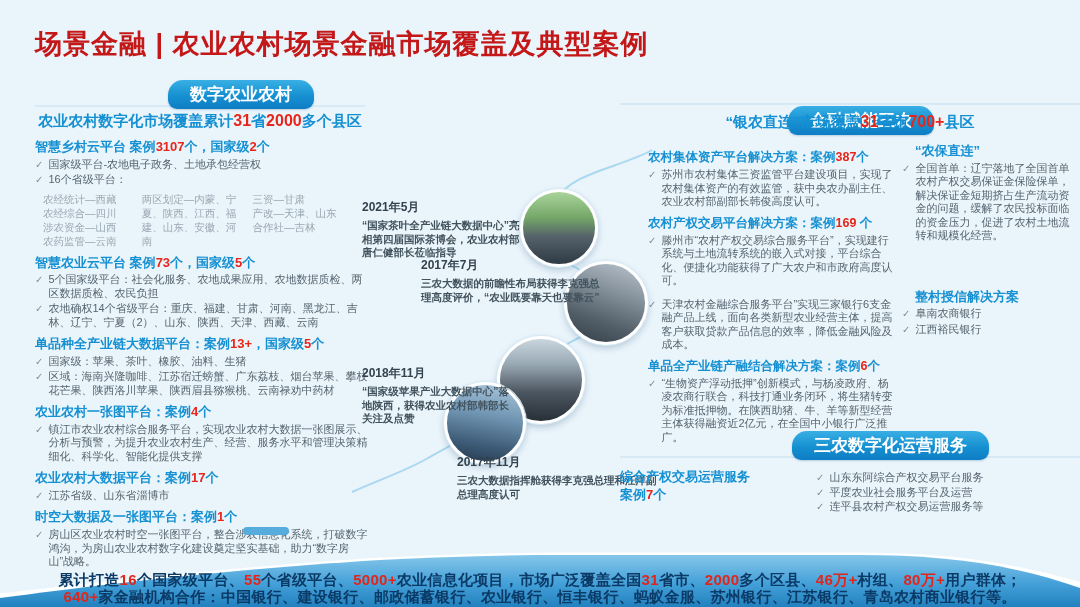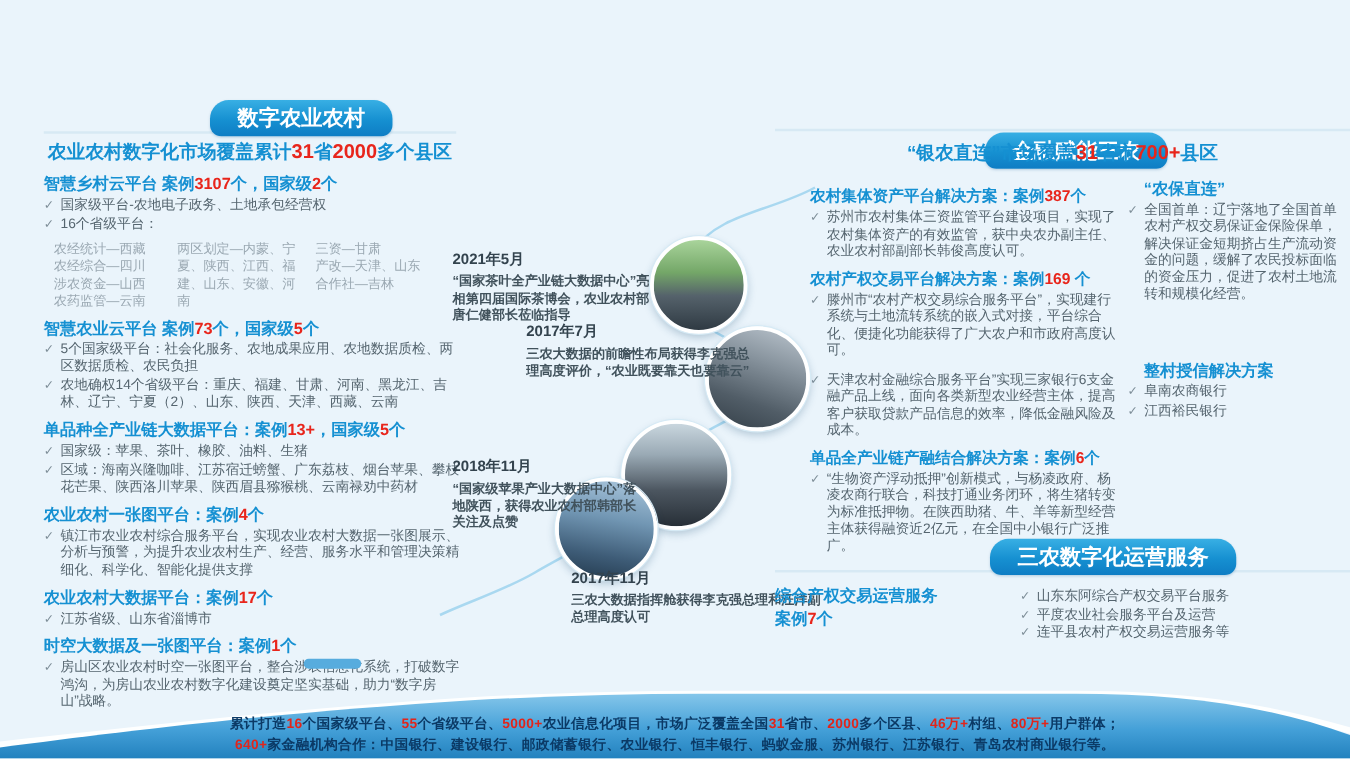--- a/index.html
+++ b/index.html
@@ -68,30 +68,31 @@
   .ops-title{font-size:13px;font-weight:bold;color:#1590D2;}
   .ops-case{font-size:13px;font-weight:bold;color:#1590D2;}
   .ops-right{margin-left:14px;padding-top:2px;}
   .ops-right .bul{margin:1px 0;}
 
   
   .deco-bar{position:absolute;left:243px;top:527px;width:46px;height:8px;border-radius:4px;background:#57ACDE;}
 
   
   .wave{position:absolute;left:0;bottom:0;z-index:1;}
-  .fline{position:absolute;left:0;width:1080px;text-align:center;font-size:11px;font-weight:bold;color:#0B3A66;z-index:5;letter-spacing:.3px;}
+  .fline{position:absolute;left:0;width:1080px;text-align:center;font-size:15px;font-weight:bold;color:#0B3A66;z-index:5;letter-spacing:.3px;}
   .f1{top:571px;}
   .f2{top:588px;}
   .fline .red{color:#E1251B;}
 </style>
 </head>
 <body>
 
 <div class="slide">
 
+  <h1 class="page-title">场景金融 | 农业农村场景金融市场覆盖及典型案例</h1>
 
   <div class="panel-head head-left">
     <div class="pill-line"></div>
     <div class="pill">数字农业农村</div>
   </div>
   <div class="headline headline-left"><span>农业农村数字化市场覆盖累计</span><span class="red">31</span><span>省</span><span class="red">2000</span><span>多个县区</span></div>
 
   <div class="col col-left">
     <div class="sec"><span>智慧乡村云平台 案例</span><span class="red">3107</span><span>个，国家级</span><span class="red">2</span><span>个</span></div>
     <div class="bul">

